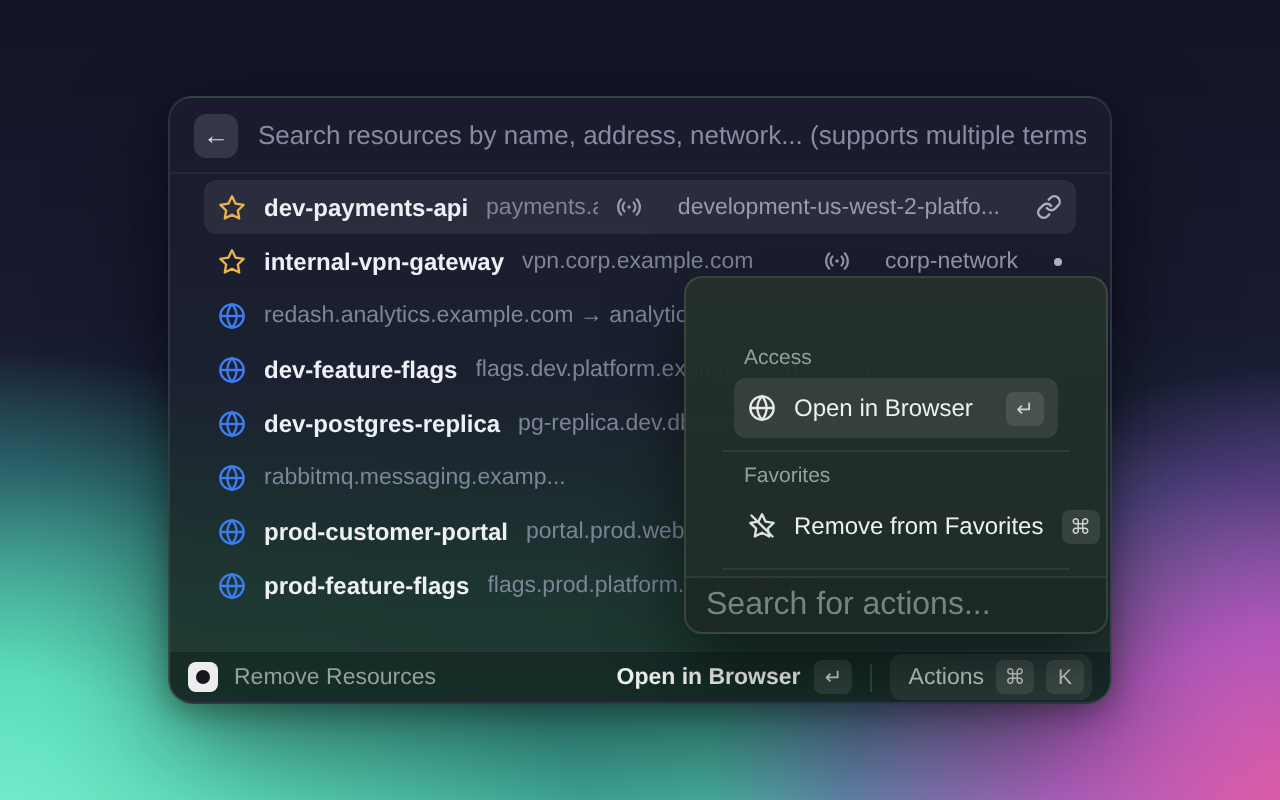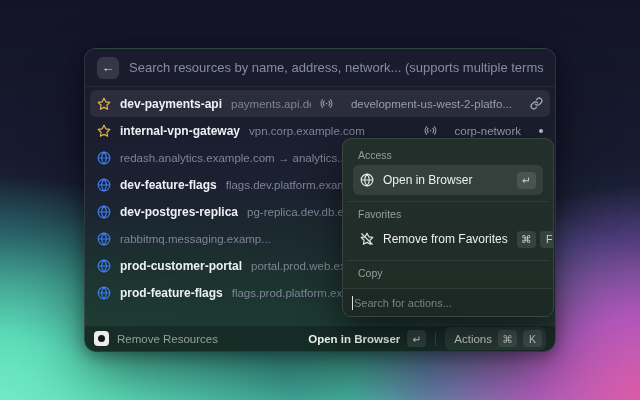--- a/index.html
+++ b/index.html
@@ -37,42 +37,42 @@
   .search-input {
     flex:1; background:transparent; border:none; outline:none;
     font-family:"Liberation Sans", sans-serif;
     font-size:13px; color:#e8eaf2; caret-color:#e8eaf2;
   }
   .search-input::placeholder { color:#878ca2; }
 
   
   .list { padding:3px 0; }
   .row {
-    height:27px; margin:0 5px; padding:0 7px; border-radius:6px;
+    height:27px; margin:0 17px; padding:0 7px; border-radius:6px;
     display:flex; align-items:center; gap:9px; cursor:default;
   }
   .row.selected { background:rgba(255,255,255,.075); }
   .row .ric { flex:0 0 14px; width:14px; height:14px; display:flex; align-items:center; }
   .row .name { font-size:12px; font-weight:700; color:#eef0f6; white-space:nowrap; }
   .row .addr { font-size:11.5px; color:#7f8498; white-space:nowrap; overflow:hidden; flex:1; min-width:0; }
   .row .meta { display:flex; align-items:center; gap:18px; flex:0 0 auto; color:#969bb0; font-size:11.5px; white-space:nowrap; }
   .dot { width:4px; height:4px; border-radius:50%; background:#b9bdca; display:inline-block; }
 
   svg { display:block; }
 
   
   .popup {
     position:absolute; left:257px; top:89px; width:212px; height:179px;
     border-radius:9px; z-index:5;
     border:1px solid rgba(255,255,255,.11);
     background:linear-gradient(180deg, rgba(36,48,43,.98), rgba(31,44,38,.98));
     box-shadow:0 14px 36px rgba(0,0,0,.5);
     overflow:hidden;
   }
-  .popup-content { position:absolute; inset:0 0 28px 0; padding:4px 10px; overflow:hidden; }
+  .popup-content { position:absolute; inset:0 0 28px 0; padding:4px 24px; overflow:hidden;margin-top:24px; }
   .sec-label { font-size:10.5px; color:#93a09b; margin:6px 5px 4px; }
   .pitem {
     height:30px; border-radius:6px; display:flex; align-items:center; gap:9px;
     padding:0 7px; cursor:pointer;
   }
   .pitem.selected { background:rgba(255,255,255,.09); }
   .pitem .plabel { font-size:12px; color:#edf0ed; flex:1; white-space:nowrap; }
   .pdivider { height:1px; background:rgba(255,255,255,.07); margin:6px -6px; }
   .kbd {
     min-width:19px; height:17px; padding:0 4px; border-radius:4px;
@@ -83,21 +83,21 @@
   .popup-search {
     position:absolute; left:0; right:0; bottom:0; height:28px;
     border-top:1px solid rgba(255,255,255,.09);
     display:flex; align-items:center; padding:0 9px; gap:1px;
     background:rgba(0,0,0,.07);
   }
   .caret { width:1px; height:14px; background:#dfe4df; animation:blink 1.1s step-end infinite; }
   @keyframes blink { 50% { opacity:0; } }
   .popup-search input {
     flex:1; background:transparent; border:none; outline:none;
-    font-family:"Liberation Sans", sans-serif; font-size:11px; color:#dfe4df;
+    font-family:"Liberation Sans", sans-serif; font-size:16px; color:#dfe4df;
   }
   .popup-search input::placeholder { color:#78847d; }
 
   
   .footer {
     position:absolute; left:0; right:0; bottom:0; height:26px;
     display:flex; align-items:center; padding:0 9px;
     border-top:1px solid rgba(255,255,255,.07);
     background:rgba(10,22,18,.38);
   }

